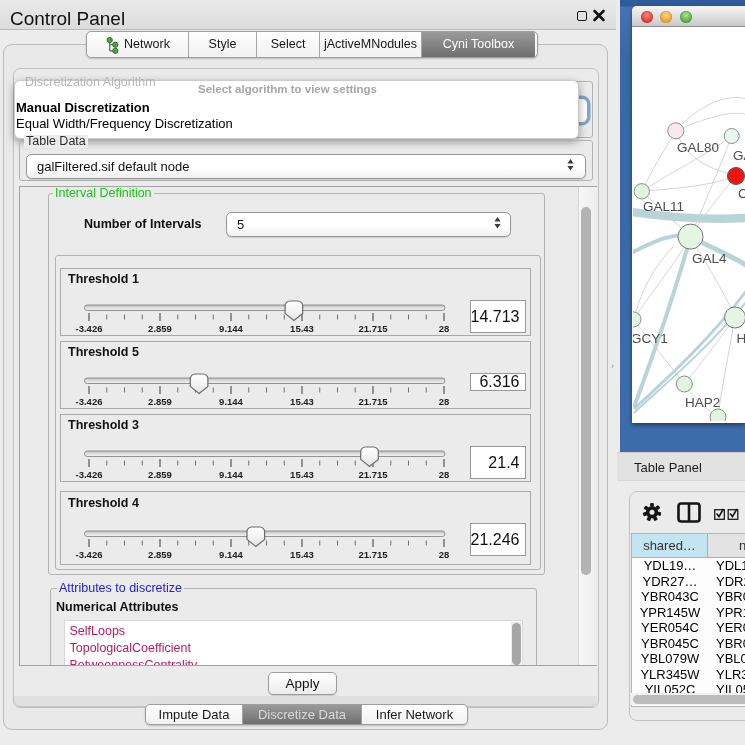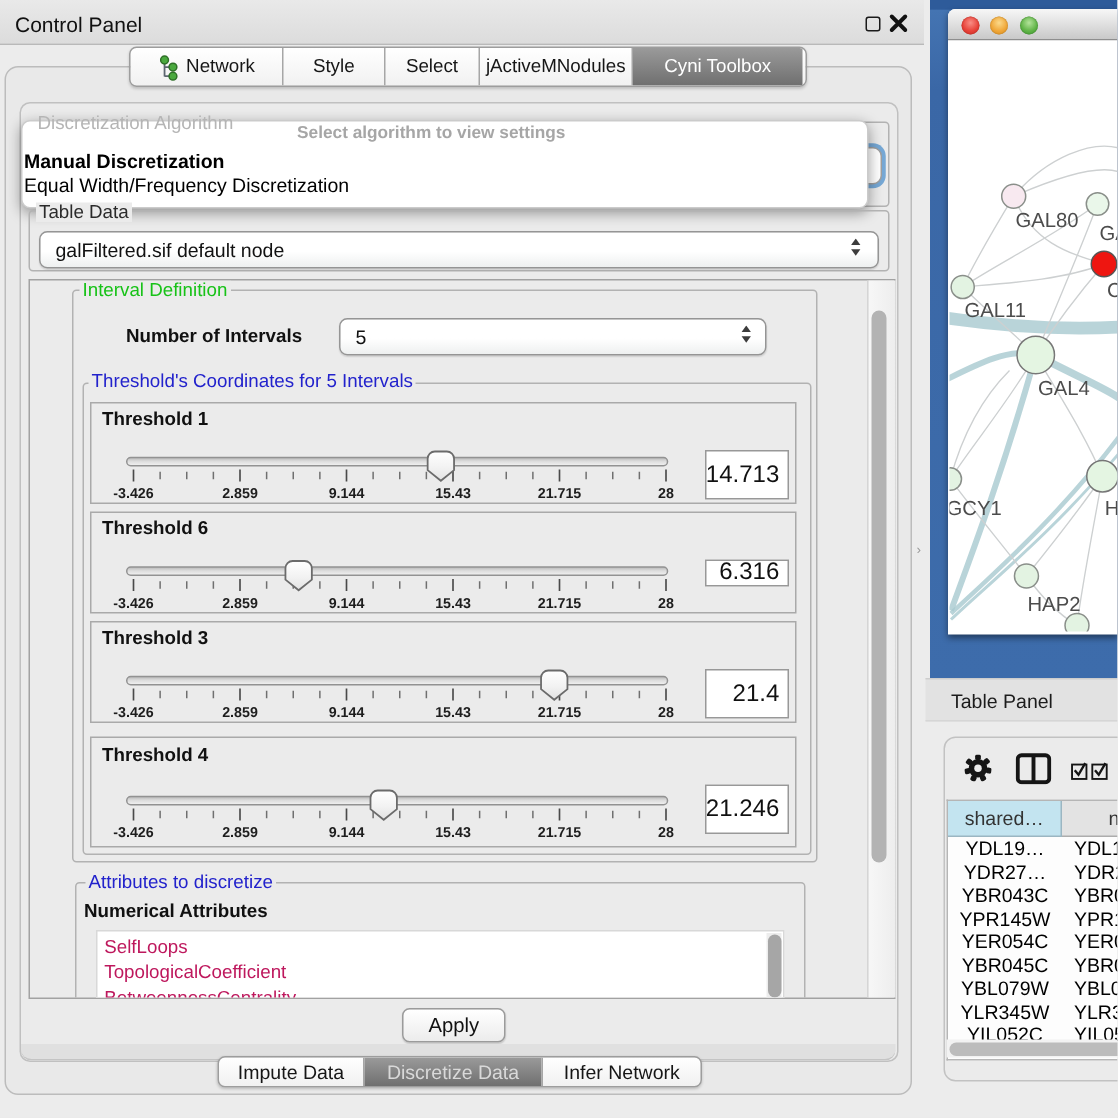--- a/index.html
+++ b/index.html
@@ -20,21 +20,21 @@
 .seg .s:last-child{border-right:none;}
 .seg .sel{background:linear-gradient(#9a9a9a,#6f6f6f);color:#fff;}
 .tpanel{position:absolute;border:1px solid #a9a9a9;background:#ebebeb;}
 .tfield{position:absolute;background:#fff;border:1px solid #989898;
  font-size:16px;color:#111;display:flex;align-items:center;justify-content:flex-end;padding-right:5px;box-sizing:border-box;}
 </style>
 </head>
 <body>
 
 <div class="abs" style="left:0;top:0;width:616px;height:30px;background:linear-gradient(#e9e9e9,#dcdcdc);border-bottom:1px solid #b9b9b9;box-sizing:border-box;"></div>
-<div class="abs" style="left:10px;top:8px;font-size:14px;color:#111;text-align:center;">Control Panel</div>
+<div class="abs" style="left:10px;top:8px;font-size:19px;color:#111;text-align:center;">Control Panel</div>
 <div class="abs" style="left:577px;top:11px;width:8px;height:8px;border:1.5px solid #1a1a1a;border-radius:2px;"></div>
 <svg class="abs" style="left:592px;top:9px;" width="14" height="13" viewBox="0 0 14 13">
  <path d="M2.5 2 L11.5 11 M11.5 2 L2.5 11" stroke="#111" stroke-width="2.6" stroke-linecap="round"></path>
 </svg>
 
 <div class="abs" style="left:3px;top:44px;width:603px;height:684px;border:1px solid #bcbcbc;border-radius:9px;background:#e9e9e9;"></div>
 
 <div class="seg" style="left:86px;top:31px;width:450px;">
  <div class="s" style="width:102px;">
   <svg width="14" height="19" viewBox="0 0 14 19" style="margin-right:5px;margin-top:1px;">
@@ -87,21 +87,20 @@
  <div class="combo" style="left:206px;top:25px;width:283px;height:23px;">
   <div class="ctext">5</div>
   <div class="carr" style="right:9px;top:4px;">
         <svg width="7" height="16" viewBox="0 0 7 16">
           <path d="M3.5 0 L6.6 4.4 H0.4 Z" fill="#3c3c3c"></path>
           <path d="M3.5 11.5 L0.4 7.1 H6.6 Z" fill="#3c3c3c"></path>
         </svg>
       </div>
  </div>
  <div class="gbox" style="left:35px;top:68px;width:484px;height:313px;"></div>
- <div class="glabel" style="left:39px;top:61px;color:#2222cc;">Threshold's Coordinates for 5 Intervals</div>
 <div class="tpanel" style="left:40px;top:81px;width:471px;height:67.5px;box-sizing:border-box;">
       <div class="abs" style="left:7px;top:3px;font-size:12.5px;font-weight:bold;color:#111;">Threshold 1</div>
       <svg width="471" height="76" viewBox="0 0 471 76" style="position:absolute;left:0;top:0;">
         <defs>
           <linearGradient id="trk" x1="0" y1="0" x2="0" y2="1">
             <stop offset="0" stop-color="#b7b7b7"></stop>
             <stop offset="0.45" stop-color="#dcdcdc"></stop>
             <stop offset="1" stop-color="#f2f2f2"></stop>
           </linearGradient>
           <linearGradient id="thg" x1="0" y1="0" x2="0" y2="1">
@@ -119,21 +118,21 @@
           <text x="170" y="63" text-anchor="middle">9.144</text>
           <text x="241" y="63" text-anchor="middle">15.43</text>
           <text x="312" y="63" text-anchor="middle">21.715</text>
           <text x="383" y="63" text-anchor="middle">28</text>
         </g>
         <path d="M224.1 44.4 L232.9 51.5 L241.7 44.4 L241.7 36.8 A4.8 4.8 0 0 0 236.9 32.0 L228.9 32.0 A4.8 4.8 0 0 0 224.1 36.8 Z" fill="url(#thg)" stroke="#6b6b6b" stroke-width="1.2"></path>
       </svg>
       <div class="tfield" style="left:408.5px;top:31px;width:56px;height:33px;">14.713</div>
     </div>
 <div class="tpanel" style="left:40px;top:154px;width:471px;height:67.5px;box-sizing:border-box;">
-      <div class="abs" style="left:7px;top:3px;font-size:12.5px;font-weight:bold;color:#111;">Threshold 6</div>
+      <div class="abs" style="left:7px;top:3px;font-size:12.5px;font-weight:bold;color:#111;">Threshold 5</div>
       <svg width="471" height="76" viewBox="0 0 471 76" style="position:absolute;left:0;top:0;">
         <rect x="23.5" y="36" width="360.5" height="5.5" rx="2.7" fill="url(#trk)" stroke="#929292" stroke-width="1"></rect>
         <path d="M45.75 45.5 V50.5 M63.50 45.5 V50.5 M81.25 45.5 V50.5 M116.75 45.5 V50.5 M134.50 45.5 V50.5 M152.25 45.5 V50.5 M187.75 45.5 V50.5 M205.50 45.5 V50.5 M223.25 45.5 V50.5 M258.75 45.5 V50.5 M276.50 45.5 V50.5 M294.25 45.5 V50.5 M329.75 45.5 V50.5 M347.50 45.5 V50.5 M365.25 45.5 V50.5" stroke="#6f6f6f" stroke-width="1"></path>
         <path d="M28.00 44 V52 M99.00 44 V52 M170.00 44 V52 M241.00 44 V52 M312.00 44 V52 M383.00 44 V52" stroke="#4a4a4a" stroke-width="1.1"></path>
         <g font-family="Liberation Sans,sans-serif" font-size="9.5" font-weight="bold" fill="#1d1d1d">
           <text x="28" y="63" text-anchor="middle">-3.426</text>
           <text x="99" y="63" text-anchor="middle">2.859</text>
           <text x="170" y="63" text-anchor="middle">9.144</text>
           <text x="241" y="63" text-anchor="middle">15.43</text>
           <text x="312" y="63" text-anchor="middle">21.715</text>

